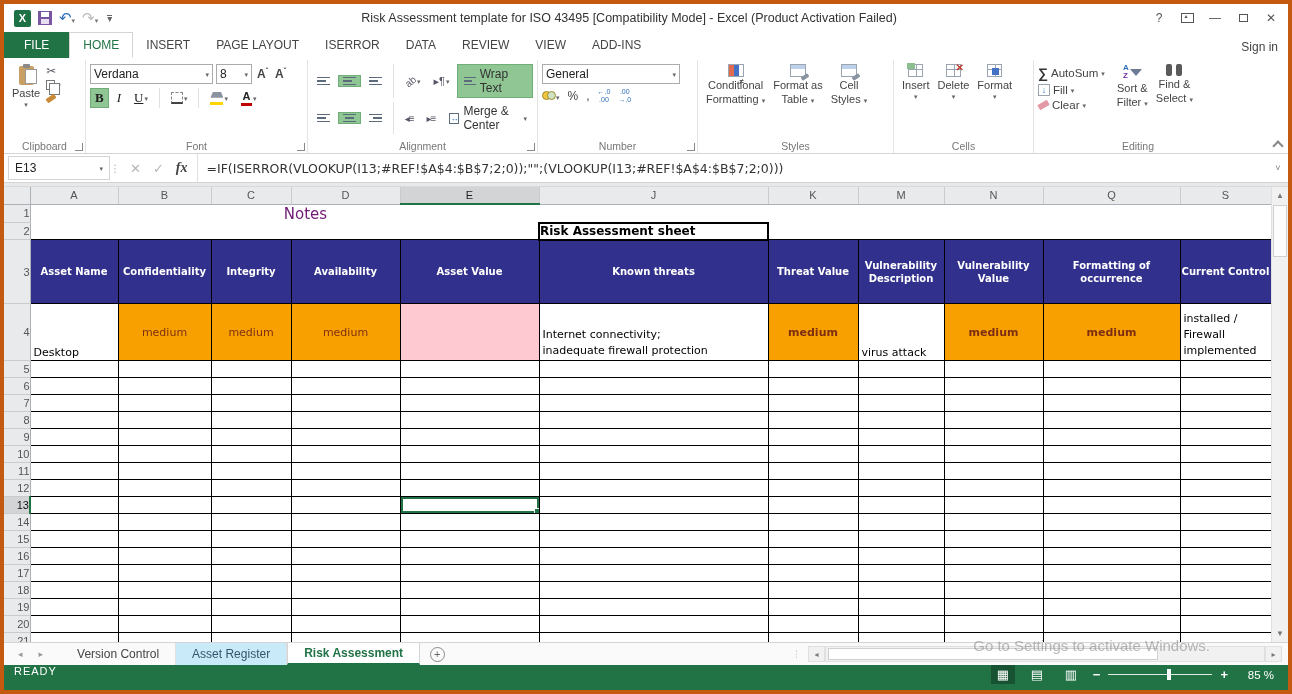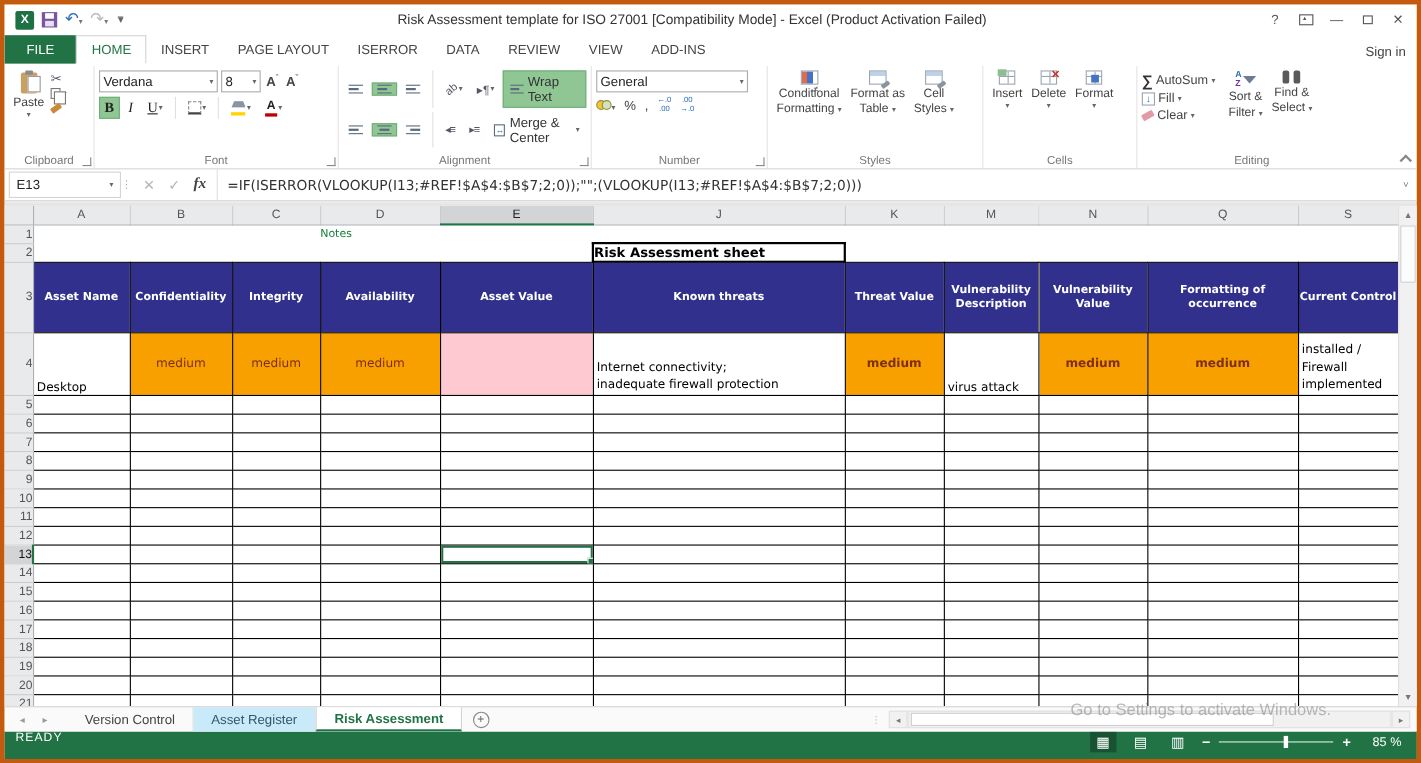--- a/index.html
+++ b/index.html
@@ -45,21 +45,21 @@
   .mini-col{display:flex;flex-direction:column;gap:3px;padding:3px 2px;}
   .mini-btn{display:flex;align-items:center;gap:2px;font-size:11px;color:#555;}
   .ic-cut{color:#556;font-size:12px;line-height:1;}
   .ic-copy{width:9px;height:10px;border:1px solid #777;position:relative;background:#fff;}
   .ic-copy:before{content:"";position:absolute;left:2px;top:2px;width:9px;height:10px;border:1px solid #777;background:#fff;}
   .ic-brush{width:10px;height:5px;background:#C98A3A;border-radius:1px;transform:rotate(-35deg);position:relative;top:3px;}
   .frow{display:flex;align-items:center;gap:3px;}
   .fcol{display:flex;flex-direction:column;justify-content:flex-start;gap:4px;padding-top:2px;}
   .selbox{border:1px solid #ABABAB;background:#fff;height:20px;display:flex;align-items:center;padding:0 3px;font-size:12px;color:#222;}
   .selbox .dd{margin-left:auto;}
-  .fontname{width:108px;}
+  .fontname{width:123px;}
   .fontsize{width:36px;}
   .azbtn{font-size:12px;color:#444;font-weight:bold;position:relative;padding:0 2px;}
   .azbtn sup{font-size:7px;}
   .tgl{padding:1px 4px;border:1px solid transparent;display:flex;align-items:center;gap:1px;}
   .tgl.on{background:#8FC694;border-color:#6FAE76;}
   .bold-b{font-weight:bold;font-size:13px;color:#222;font-family:"Liberation Serif",serif;}
   .ital-i{font-style:italic;font-size:13px;color:#222;font-family:"Liberation Serif",serif;}
   .und-u{font-size:13px;color:#222;text-decoration:underline;font-family:"Liberation Serif",serif;}
   .ic-border{width:12px;height:12px;border:1px dashed #888;border-bottom:2px solid #444;}
   .ic-fill{width:13px;height:9px;background:#8A93A0;clip-path:polygon(20% 0,80% 0,100% 70%,0 70%);position:relative;}
@@ -124,21 +124,21 @@
   table.sheet{border-collapse:collapse;table-layout:fixed;position:absolute;left:0;top:0;}
   table.sheet td{padding:0;overflow:hidden;vertical-align:middle;}
   td.corner{background:#E8EAEC;border-right:1px solid #ABB1B7;border-bottom:1px solid #ABB1B7;}
   td.ch{background:#E8EAEC;border-right:1px solid #C9CBCD;border-bottom:1px solid #ABB1B7;
     font-size:11px;color:#555;text-align:center;}
   td.ch.sel{background:#D2D4D6;border-bottom:2px solid #217346;color:#222;}
   td.rh{background:#E8EAEC;border-right:1px solid #ABB1B7;border-bottom:1px solid #C9CBCD;
     font-size:11px;color:#555;text-align:right;padding-right:5px;}
   td.rh.sel{background:#D2D4D6;color:#111;border-right:2px solid #217346;}
   td.plain{border:none;background:#fff;}
-  td.notes{border:none;text-align:center;font-family:"DejaVu Sans",sans-serif;font-size:10px;color:#15803d;}
+  td.notes{border:none;text-align:center;font-family:"DejaVu Sans",sans-serif;font-size:15px;color:#701a75;}
   td.titlebox{border:2px solid #000;font-family:"DejaVu Sans",sans-serif;font-weight:bold;font-size:12px;color:#000;padding-left:2px;background:#fff;}
   td.hd{border:1px solid #000;background:#31308C;color:#fff;font-family:"DejaVu Sans",sans-serif;
     font-weight:bold;font-size:10px;text-align:center;line-height:1.3;padding:0 4px;}
   td.c{border:1px solid #000;background:#fff;font-family:"DejaVu Sans",sans-serif;font-size:11px;color:#000;}
   td.c.orange{background:#F7A000;color:#7E2F10;text-align:center;}
   td.c.orange.bold{font-weight:bold;}
   td.c.pink{background:#FFC9D2;}
   td.c.txt{vertical-align:bottom;padding:1px 3px;white-space:pre-line;line-height:1.45;}
   td.c.bl{vertical-align:bottom;padding:1px 3px;}
   td.c.selcell{position:relative;}
@@ -182,21 +182,21 @@
 <div class="frame">
 
   <div class="titlebar">
     <div class="qat">
       <span class="xl-logo">X</span>
       <span class="save-ic"></span>
       <span><span class="undo">↶</span><span class="mini-dd">▾</span></span>
       <span><span class="redo">↷</span><span class="mini-dd">▾</span></span>
       <span class="qat-more">▾</span>
     </div>
-    <div class="title-text">Risk Assessment template for ISO 27001  [Compatibility Mode] - Excel (Product Activation Failed)</div>
+    <div class="title-text">Risk Assessment template for ISO 43495  [Compatibility Mode] - Excel (Product Activation Failed)</div>
     <div class="win-controls">
       <span class="wc">?</span>
       <span class="wc">
           <span class="ribbon-opt"></span>
         </span>
       <span class="wc">—</span>
       <span class="wc">
           <span class="restore-ic"></span>
         </span>
       <span class="wc">✕</span>

